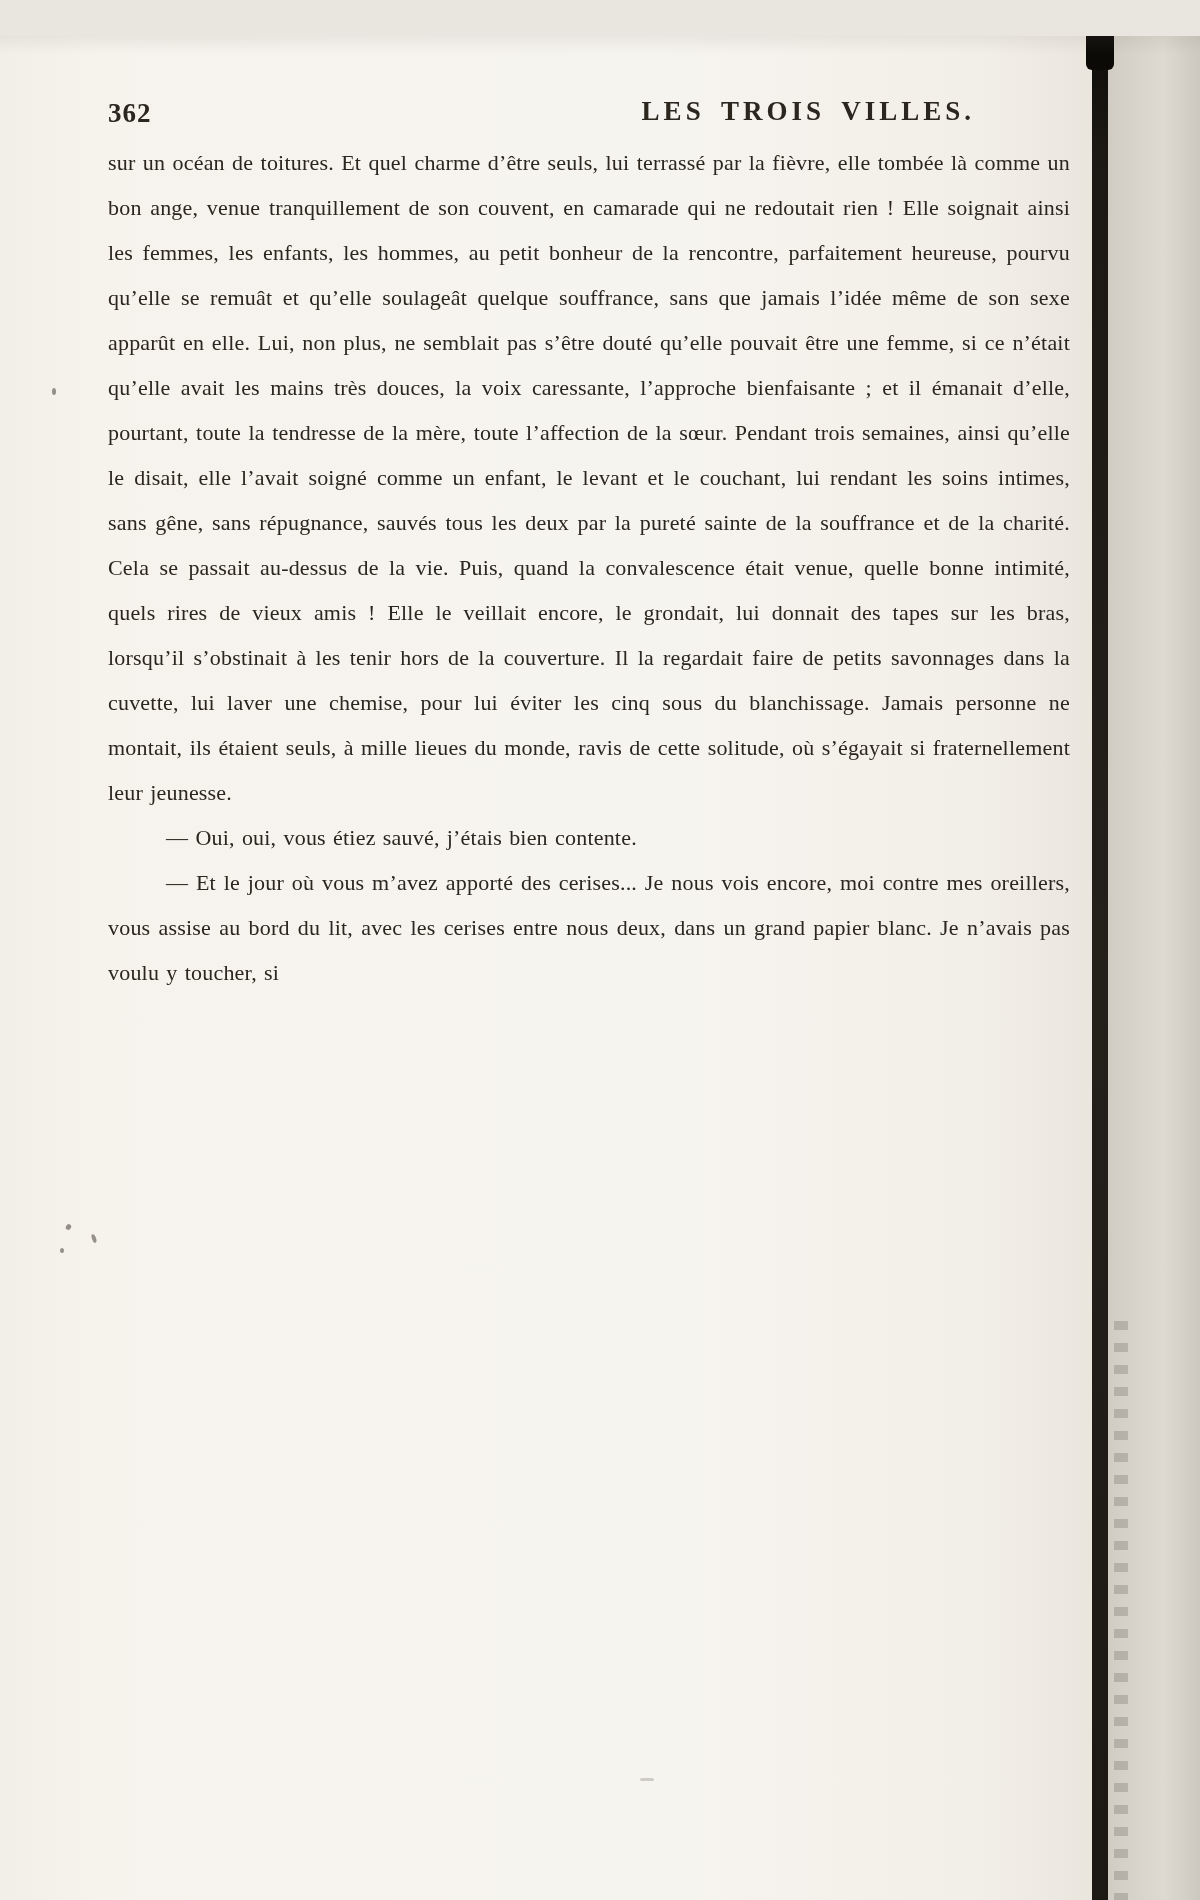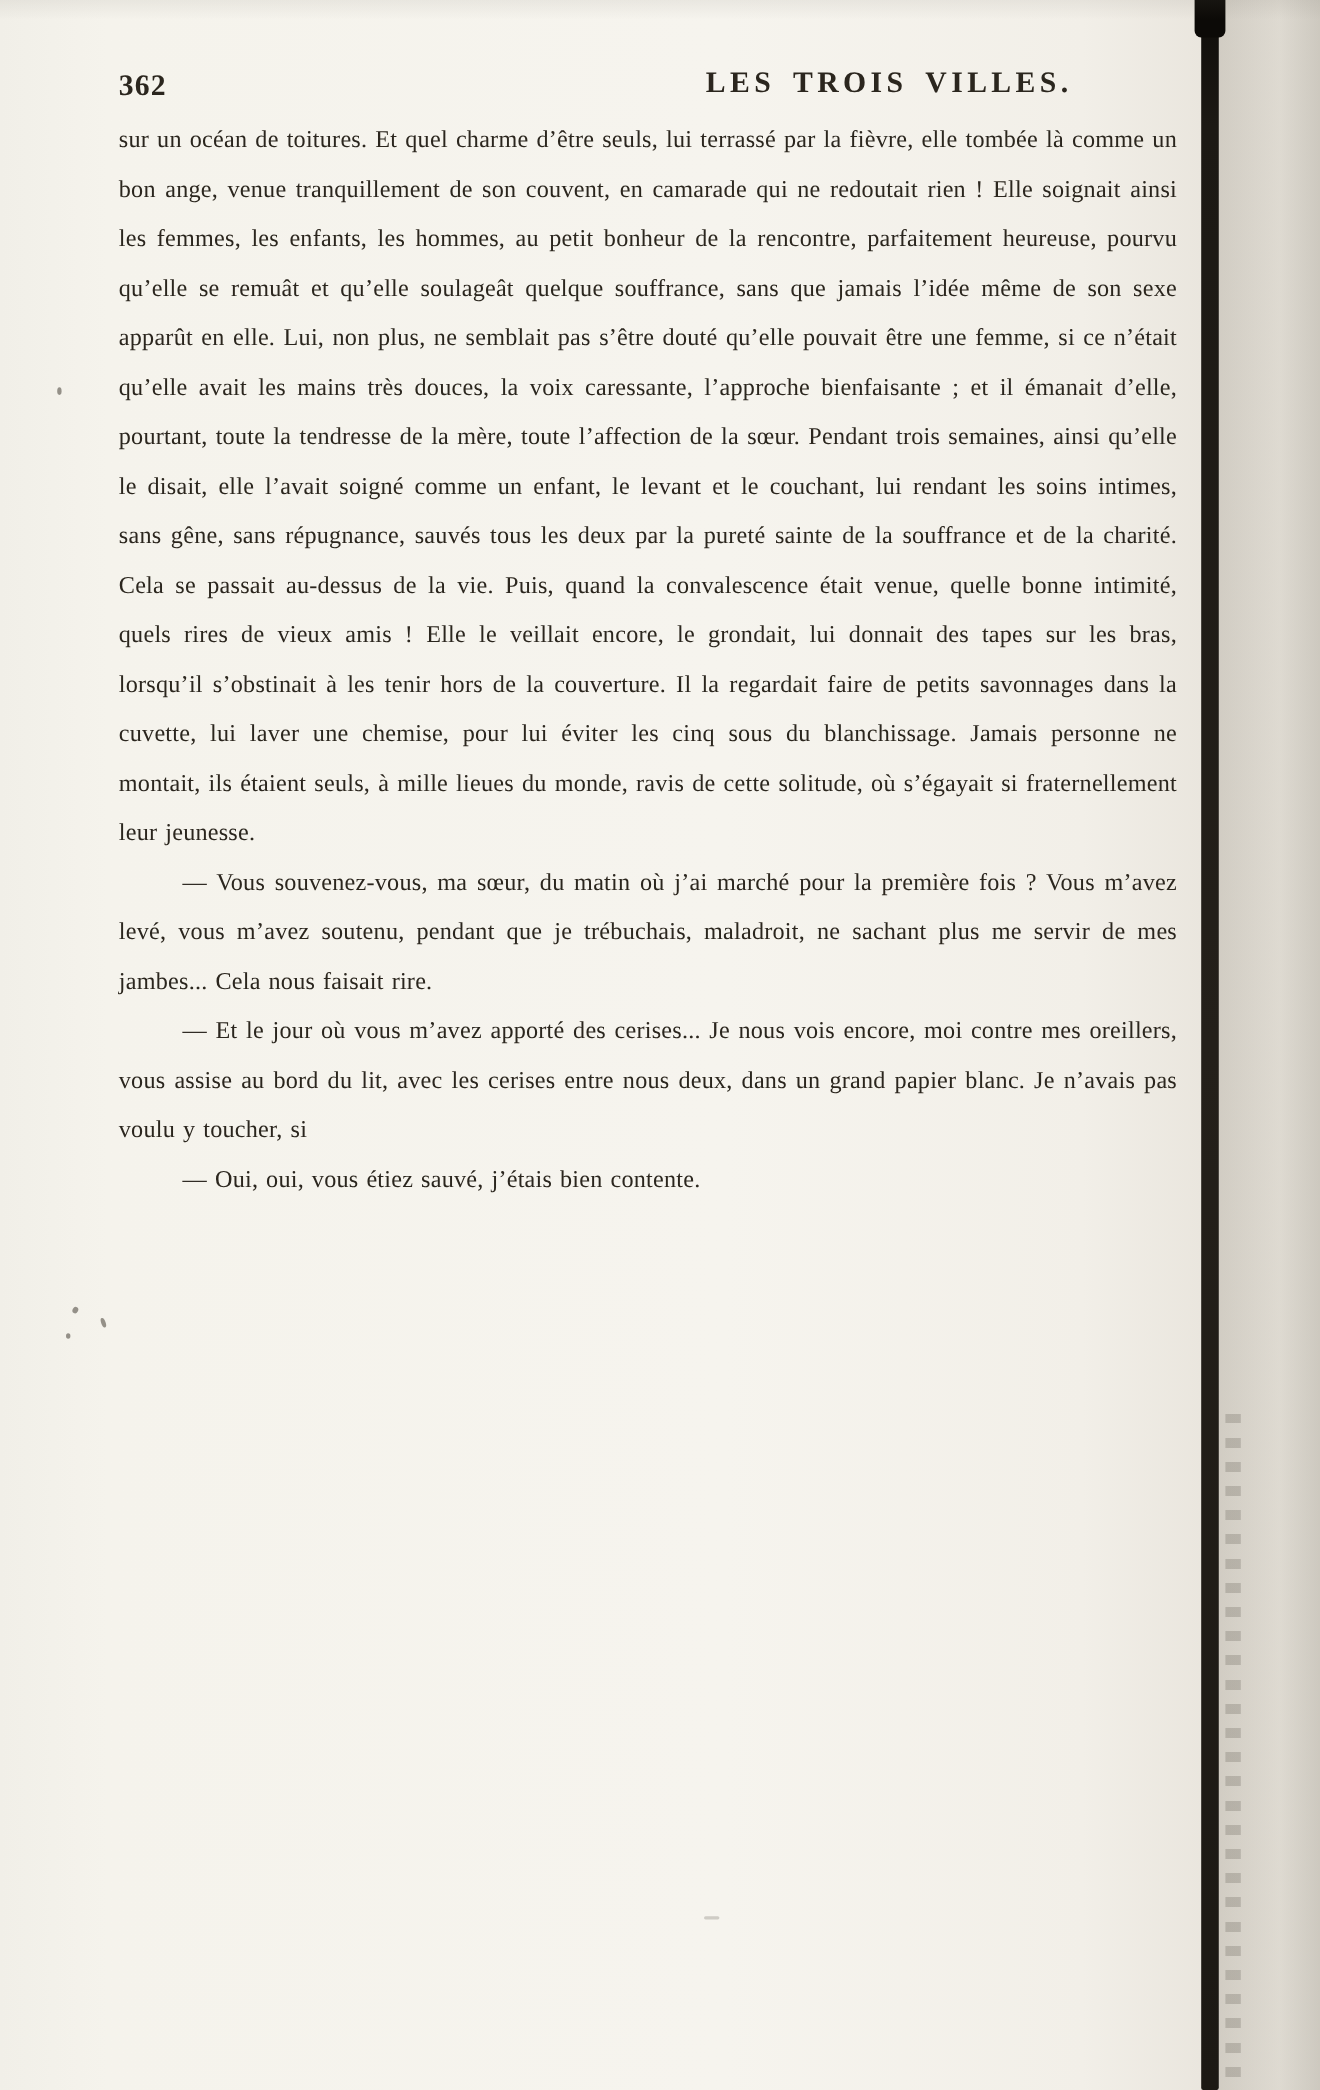--- a/index.html
+++ b/index.html
@@ -13,20 +13,21 @@
     overflow: hidden;
     background: #e8e6df;
     font-family: "Liberation Serif", "DejaVu Serif", serif;
   }
   .page {
     position: absolute;
     inset: 0;
     background: linear-gradient(90deg,
       #f1efe8 0%, #f5f3ec 8%, #f6f4ee 55%,
       #f2efe8 82%, #e9e5dd 92%, #dcd8cf 100%);
+    margin-top: 36px;
   }
   .page::after {
     
     content: "";
     position: absolute;
     left: 0; top: 0; right: 0; height: 18px;
     background: linear-gradient(180deg, rgba(120,115,105,0.10), rgba(120,115,105,0));
     pointer-events: none;
   }
   .page-header {
@@ -130,23 +131,22 @@
 
 <div class="page">
 
   <header class="page-header">
     <span class="page-number">362</span>
     <span class="running-title">LES TROIS VILLES.</span>
   </header>
 
   <main class="text-block">
     <p>sur un océan de toitures. Et quel charme d’être seuls, lui terrassé par la fièvre, elle tombée là comme un bon ange, venue tranquillement de son couvent, en camarade qui ne redoutait rien ! Elle soignait ainsi les femmes, les enfants, les hommes, au petit bonheur de la rencontre, parfaitement heureuse, pourvu qu’elle se remuât et qu’elle soulageât quelque souffrance, sans que jamais l’idée même de son sexe apparût en elle. Lui, non plus, ne semblait pas s’être douté qu’elle pouvait être une femme, si ce n’était qu’elle avait les mains très douces, la voix caressante, l’approche bienfaisante ; et il émanait d’elle, pourtant, toute la tendresse de la mère, toute l’affection de la sœur. Pendant trois semaines, ainsi qu’elle le disait, elle l’avait soigné comme un enfant, le levant et le couchant, lui rendant les soins intimes, sans gêne, sans répugnance, sauvés tous les deux par la pureté sainte de la souffrance et de la charité. Cela se passait au-dessus de la vie. Puis, quand la convalescence était venue, quelle bonne intimité, quels rires de vieux amis ! Elle le veillait encore, le grondait, lui donnait des tapes sur les bras, lorsqu’il s’obstinait à les tenir hors de la couverture. Il la regardait faire de petits savonnages dans la cuvette, lui laver une chemise, pour lui éviter les cinq sous du blanchissage. Jamais personne ne montait, ils étaient seuls, à mille lieues du monde, ravis de cette solitude, où s’égayait si fraternellement leur jeunesse.</p>
-    <p class="indent">— Vous souvenez-vous, ma sœur, du matin où j’ai marché pour la première fois ? Vous m’avez levé, vous m’avez soutenu, pendant que je trébuchais, maladroit, ne sachant plus me servir de mes jambes... Cela nous faisait rire.</p>
+    <p class="indent">— Oui, oui, vous étiez sauvé, j’étais bien contente.</p>
     <p class="indent">— Et le jour où vous m’avez apporté des cerises... Je nous vois encore, moi contre mes oreillers, vous assise au bord du lit, avec les cerises entre nous deux, dans un grand papier blanc. Je n’avais pas voulu y toucher, si</p>
-    <p class="indent">— Oui, oui, vous étiez sauvé, j’étais bien contente.</p>
   </main>
 
   <div class="edge-shadow"></div>
   <div class="binding-bar"></div>
   <div class="edge-streaks"></div>
 
   <div class="speck s1"></div>
   <div class="speck s2"></div>
   <div class="speck s3"></div>
   <div class="speck s4"></div>

